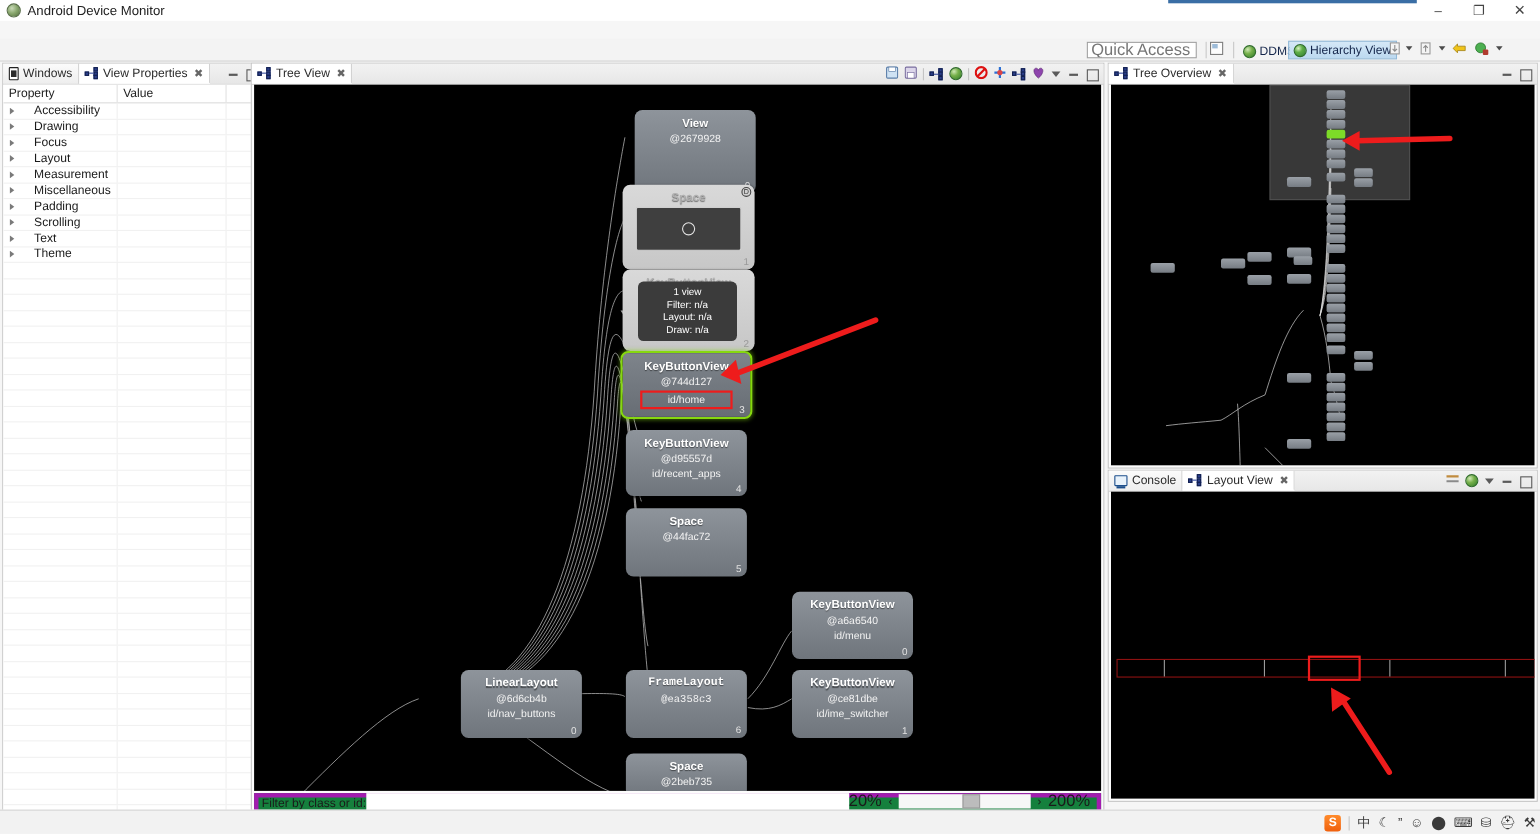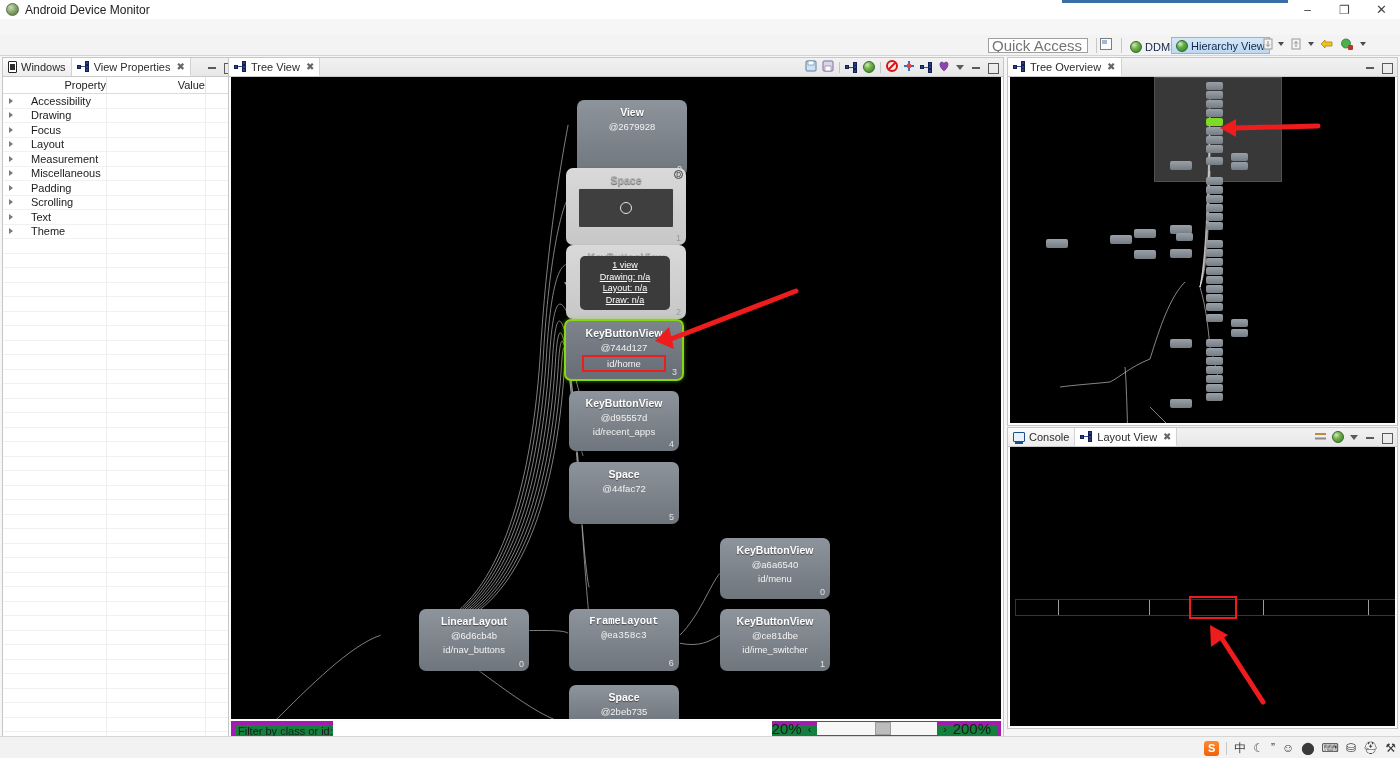--- a/index.html
+++ b/index.html
@@ -158,21 +158,21 @@
   .ic-console {
     width: 12px; height: 10px; border: 1.3px solid #1d4f8c; border-radius: 1px;
     background: #e8f2fb; position: relative;
   }
   .ic-console::after {
     content: ""; position: absolute; left: 1px; bottom: -3px;
     width: 8px; height: 2px; background: #1d4f8c;
   }
 
   
-  #left-panel { left: 2px; top: 57px; width: 238px; height: 687px; text-align: right; }
+  #left-panel { left: 2px; top: 57px; width: 238px; height: 687px; }
   .prop-table {
     position: absolute; left: 0; right: 0; top: 19px; bottom: 0;
     background: #ffffff; overflow: hidden;
   }
   .prop-head {
     display: flex; height: 17px; border-bottom: 1px solid #dcdcdc;
     background: #ffffff;
   }
   .prop-head div {
     font-size: 11px; color: #222; padding-left: 5px; line-height: 16px;
@@ -245,21 +245,21 @@
     width: 12px; height: 12px; border: 1.6px solid #e4e4e4; border-radius: 50%;
   }
   .node-badge {
     position: absolute; right: 3px; top: 2px; width: 9px; height: 9px;
     border-radius: 50%; border: 1px solid #444; font-size: 6.5px;
     color: #333; line-height: 8px; text-align: center; background: #d0d0d0;
   }
   .node-tooltip {
     position: absolute; left: 14px; top: 11px; width: 90px;
     background: #3b3b3b; border-radius: 5px; color: #ffffff;
-    font-size: 9px; line-height: 11.5px; padding: 4px 0; text-align: center; text-decoration: underline;
+    font-size: 9px; line-height: 11.5px; padding: 4px 0; text-align: center;
   }
   .tree-edges { position: absolute; left: 0; top: 0; width: 100%; height: 100%; }
 
   .tree-bottom {
     position: absolute; left: 2px; right: 2px; bottom: 2px; height: 20px;
     background: #15803d; border: 4px solid #a21caf;
     display: flex; align-items: flex-end;
   }
   .filter-label { font-size: 11px; color: #1a1a1a; padding-left: 3px; }
   .filter-input {
@@ -781,21 +781,21 @@
             <div class="node-preview">
               <div class="preview-circle"></div>
             </div>
             <div class="node-badge">D</div>
             <div class="n-index">1</div>
           </div>
           <div class="tv-node hover" style="left: 335px; top: 168px; width: 120px; height: 74px;">
             <div class="n-title">KeyButtonView</div>
             <div class="node-tooltip">
               <div>1 view</div>
-              <div>Drawing: n/a</div>
+              <div>Filter: n/a</div>
               <div>Layout: n/a</div>
               <div>Draw: n/a</div>
             </div>
             <div class="n-index">2</div>
           </div>
           <div class="tv-node selected" style="left: 333px; top: 242px; width: 120px; height: 62px;">
             <div class="n-title">KeyButtonView</div>
             <div class="n-hash">@744d127</div>
             <div class="n-id">id/home</div>
             <div class="n-index">3</div>

